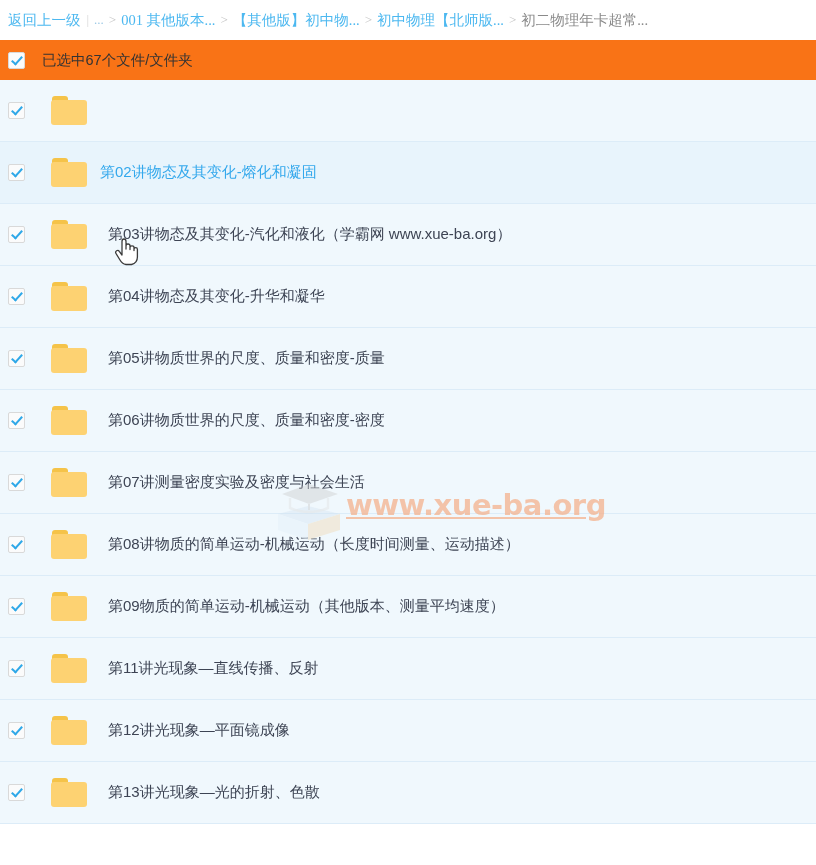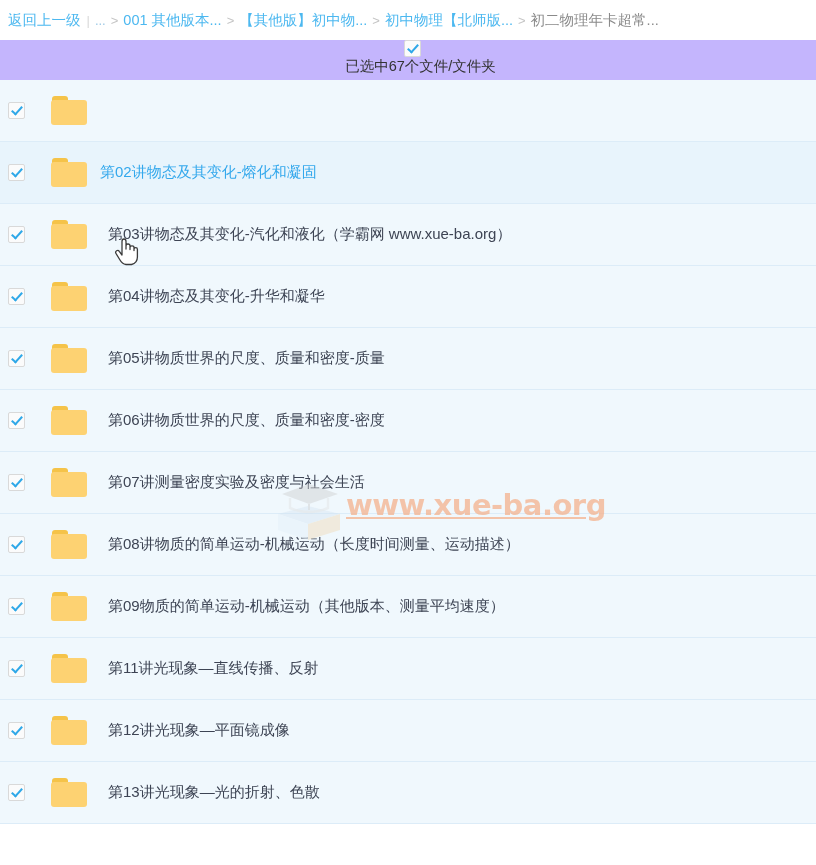--- a/index.html
+++ b/index.html
@@ -18,20 +18,21 @@
   
   .breadcrumb {
     height: 40px;
     display: flex;
     align-items: center;
     padding: 0 10px 0 8px;
     font-size: 14.5px;
     white-space: nowrap;
     overflow: hidden;
     background: #ffffff;
+    font-family: Liberation Serif, serif;
   }
   .crumb-link {
     color: #4cb8f0;
     text-decoration: none;
     cursor: pointer;
   }
   .crumb-current {
     color: #8a8a8a;
   }
   .crumb-pipe {
@@ -48,24 +49,23 @@
     color: #9ec9e6;
     font-size: 13px;
   }
 
   
   .selectbar {
     height: 40px;
     display: flex;
     align-items: center;
     padding-left: 8px;
-    background: #c4b5fd;
+    background: #f97316;
     font-size: 14.5px;
     color: #333333;
-    flex-direction: column;
   }
   .selectbar .sel-label {
     margin-left: 17px;
     color: #333;
   }
 
   
   .cbox {
     width: 17px;
     height: 17px;

